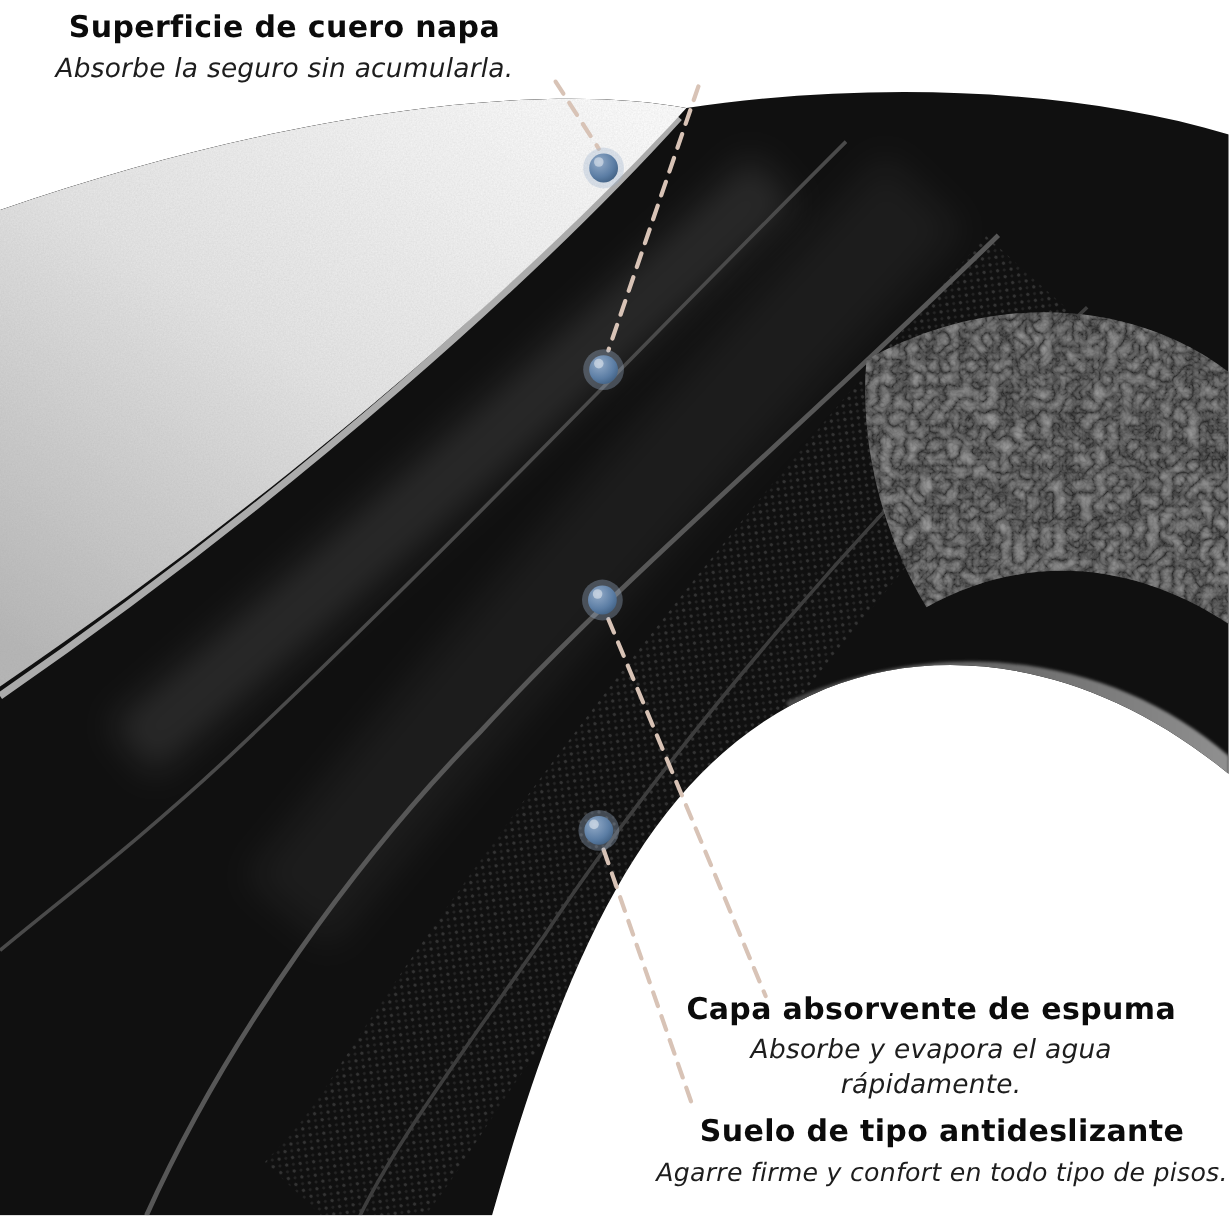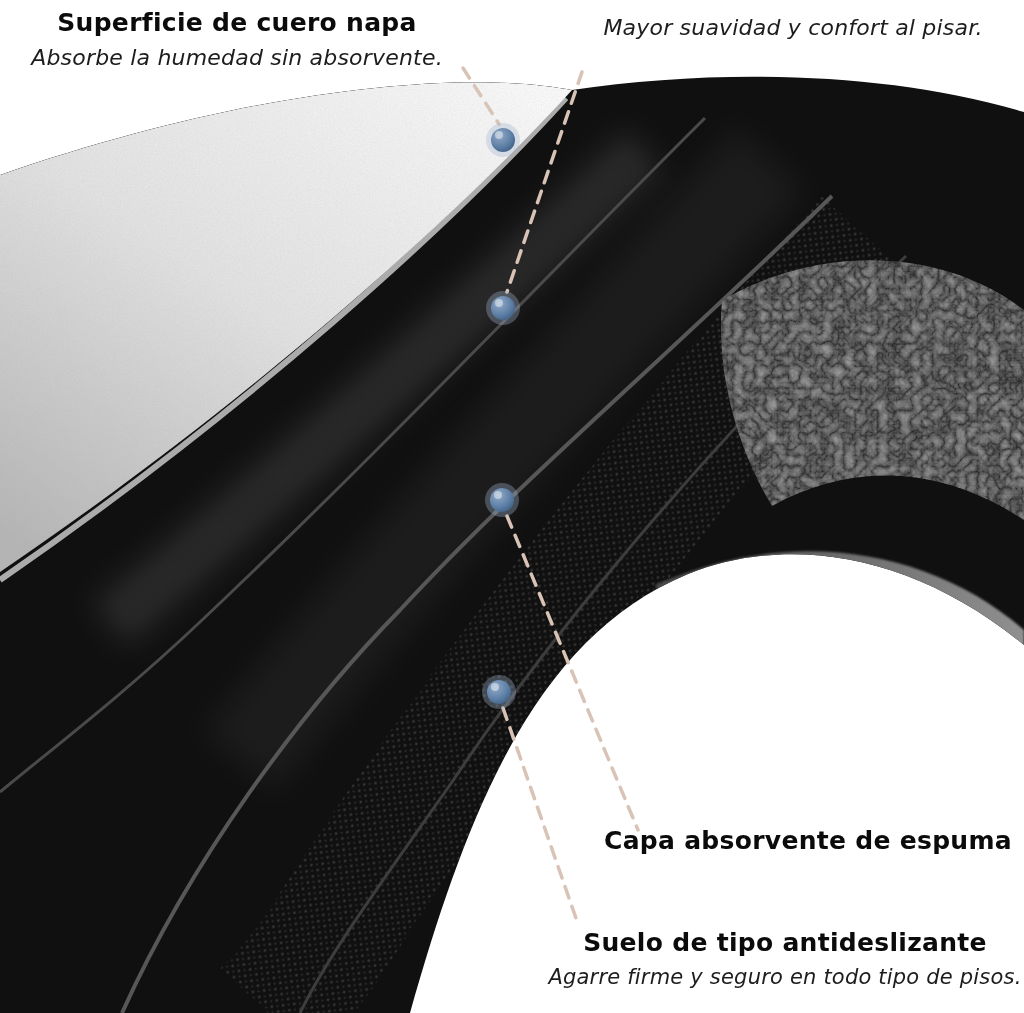--- a/index.html
+++ b/index.html
@@ -37,21 +37,21 @@
     font-style: italic;
     font-size: 22px;
     line-height: 1.3;
     margin-top: 6px;
     letter-spacing: 0.2px;
     white-space: nowrap;
     color: #1d1d1d;
   }
   .lbl-1 { left: 237px; top: 8px; }
   .lbl-2 { left: 793px; top: 8px; }
-  .lbl-3 { left: 808px; top: 826px; }
+  .lbl-3 { left: 776px; top: 826px; }
   .lbl-3 .subtitle { white-space: normal; width: 320px; margin: 6px auto 0; }
   .lbl-4 { left: 785px; top: 928px; }
   .lbl-4 .subtitle { font-size: 21px; }
 </style>
 </head>
 <body>
 
 <div class="stage">
 
   <svg viewBox="0 0 1024 1013" width="1024" height="1013" xmlns="http://www.w3.org/2000/svg">
@@ -152,29 +152,29 @@
       <g>
         <circle cx="499" cy="692" r="17" fill="rgba(160,180,205,0.35)"></circle>
         <circle cx="499" cy="692" r="12" fill="url(#dotGrad)"></circle>
         <circle cx="495" cy="687" r="4" fill="rgba(255,255,255,0.45)"></circle>
       </g>
     </g>
   </svg>
 
   <div class="label lbl-1">
     <div class="title">Superficie de cuero napa</div>
-    <div class="subtitle">Absorbe la humedad sin absorvente.</div>
+    <div class="subtitle">Absorbe la seguro sin acumularla.</div>
   </div>
 
   <div class="label lbl-2">
-    <div class="subtitle">Mayor suavidad y confort al pisar.</div>
   </div>
 
   <div class="label lbl-3">
     <div class="title">Capa absorvente de espuma</div>
+    <div class="subtitle">Absorbe y evapora el agua rápidamente.</div>
   </div>
 
   <div class="label lbl-4">
     <div class="title">Suelo de tipo antideslizante</div>
-    <div class="subtitle">Agarre firme y seguro en todo tipo de pisos.</div>
+    <div class="subtitle">Agarre firme y confort en todo tipo de pisos.</div>
   </div>
 
 </div>
 
 </body></html>

